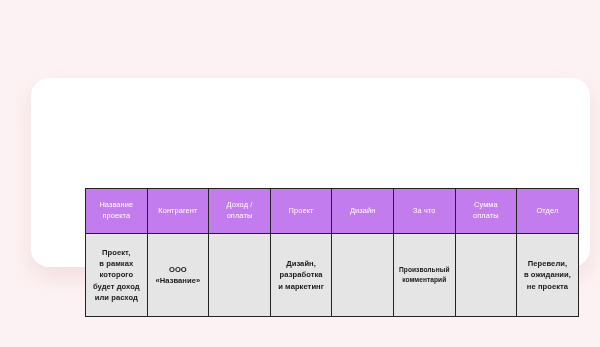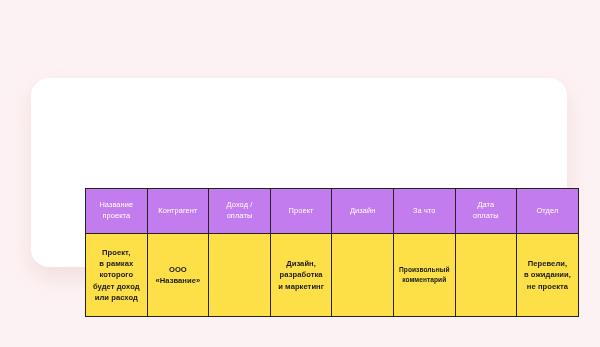--- a/index.html
+++ b/index.html
@@ -17,20 +17,21 @@
 
   #card {
     position: absolute;
     left: 31px;
     top: 78px;
     width: 536px;
     height: 189px;
     background: #ffffff;
     border-radius: 18px;
     box-shadow: 0 10px 22px rgba(196, 140, 150, 0.20);
+    padding-left: 23px;
   }
 
   #table-wrap {
     position: absolute;
     left: 54px;
     top: 110px;
     width: 493px;
     height: 128px;
   }
 
@@ -56,21 +57,21 @@
     background: #c37cee;
     color: #ffffff;
     font-weight: 400;
     font-size: 7.4px;
     line-height: 1.45;
     letter-spacing: 0.1px;
   }
 
   tbody td {
     height: 83px;
-    background: #fde047;
+    background: #e5e5e5;
     color: #1a1a1a;
     font-weight: 700;
     font-size: 7.6px;
     line-height: 1.5;
     letter-spacing: 0.05px;
   }
 
   tbody td.small-note {
     font-size: 6.6px;
     font-weight: 700;
@@ -108,21 +109,21 @@
           <th>
             <span class="cell-text">Проект</span>
           </th>
           <th>
             <span class="cell-text">Дизайн</span>
           </th>
           <th>
             <span class="cell-text">За что</span>
           </th>
           <th>
-            <span class="cell-text">Дата
+            <span class="cell-text">Сумма
 оплаты</span>
           </th>
           <th>
             <span class="cell-text">Отдел</span>
           </th>
         </tr>
       </thead>
       <tbody>
         <tr>
           <td>

